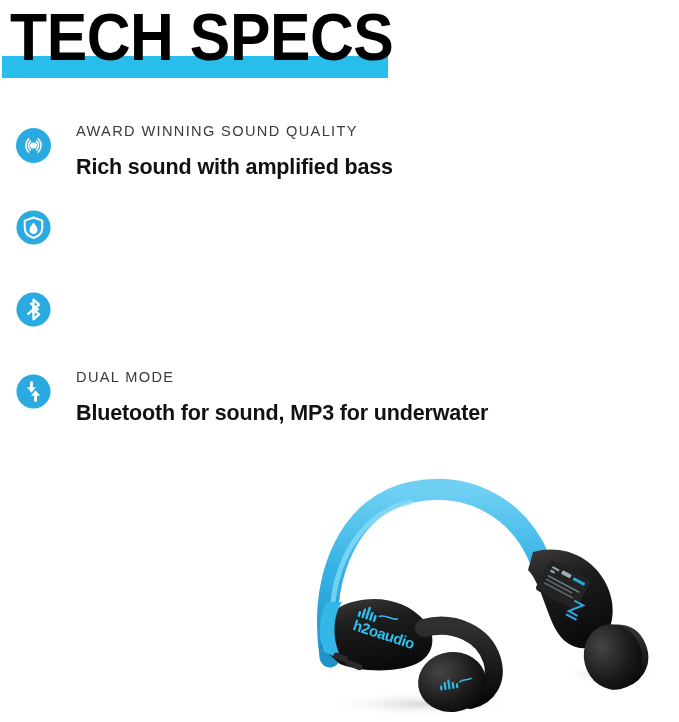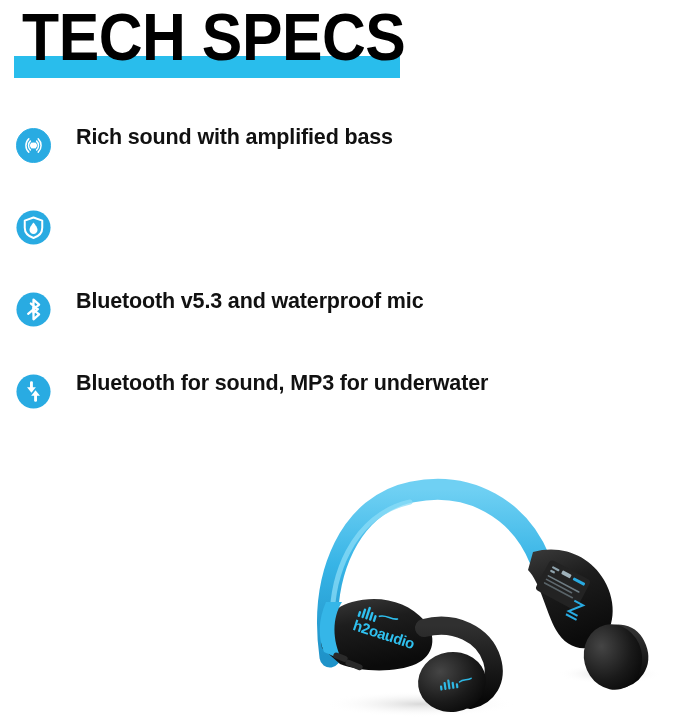--- a/index.html
+++ b/index.html
@@ -12,21 +12,21 @@
     height: 722px;
     position: relative;
     overflow: hidden;
     font-family: "Liberation Sans", sans-serif;
     -webkit-font-smoothing: antialiased;
   }
 
   
   .title-block {
     position: absolute;
-    left: 12px;
+    left: 0;
     top: 0;
     width: 625px;
     height: 96px;
   }
   .title-highlight {
     position: absolute;
     left: 2px;
     top: 56px;
     width: 386px;
     height: 22px;
@@ -79,21 +79,21 @@
   .feature-label {
     font-size: 14.6px;
     line-height: 19px;
     letter-spacing: 1.35px;
     color: #3a3a3a;
     font-weight: 400;
     text-transform: uppercase;
     white-space: nowrap;
   }
   .feature-headline {
-    margin-top: 2px;
+    margin-top: 13px;
     font-size: 21.5px;
     line-height: 27px;
     letter-spacing: -0.15px;
     color: #111111;
     font-weight: 700;
     white-space: nowrap;
   }
 
   
   .product {
@@ -135,20 +135,21 @@
           <path d="M16.4 15.0 A 7.0 7.0 0 0 0 16.4 25.0"></path>
           <path d="M23.6 15.0 A 7.0 7.0 0 0 1 23.6 25.0"></path>
           <path d="M18.1 17.5 A 3.6 3.6 0 0 0 18.1 22.5"></path>
           <path d="M21.9 17.5 A 3.6 3.6 0 0 1 21.9 22.5"></path>
         </g>
         <circle cx="20" cy="20" r="3.4" fill="#ffffff"></circle>
         <circle cx="20" cy="20" r="19.5" fill="none" stroke="#29abe2" stroke-width="1"></circle>
       </svg>
     </span>
     <div class="feature-text">
+      <div class="feature-label">AWARD WINNING SOUND QUALITY</div>
       <div class="feature-headline">Rich sound with amplified bass</div>
     </div>
   </div>
 
   <div class="feature-row">
     <span class="feature-icon">
       <svg viewBox="0 0 40 40">
         <circle cx="20" cy="20" r="19.5" fill="#29abe2"></circle>
         <path d="M20 8.5 L30 12.2 V20.3 C30 26.2 25.6 30.2 20 32 C14.4 30.2 10 26.2 10 20.3 V12.2 Z" fill="none" stroke="#ffffff" stroke-width="2.3" stroke-linejoin="round"></path>
         <path d="M20 14.2 C20 14.2 24.6 19.4 24.6 22.6 C24.6 25.3 22.5 27.4 20 27.4 C17.5 27.4 15.4 25.3 15.4 22.6 C15.4 19.4 20 14.2 20 14.2 Z" fill="#ffffff"></path>
@@ -160,37 +161,37 @@
 
   <div class="feature-row">
     <span class="feature-icon">
       <svg viewBox="0 0 40 40">
         <circle cx="20" cy="20" r="19.5" fill="#29abe2"></circle>
         <path d="M17.0 13.2 L25.0 19.6 L20.0 23.6 L20.0 8.8 L26.4 14.5 L13.9 24.9" fill="none" stroke="#ffffff" stroke-width="2.6" stroke-linecap="round" stroke-linejoin="round"></path>
         <path d="M20.0 16.4 L20.0 31.2 L26.4 25.5 L20.0 20.4" fill="none" stroke="#ffffff" stroke-width="2.6" stroke-linecap="round" stroke-linejoin="round"></path>
       </svg>
     </span>
     <div class="feature-text">
-      <div class="feature-headline">Bluetooth v5.3 and waterproof mic</div>
     </div>
   </div>
 
   <div class="feature-row">
     <span class="feature-icon">
       <svg viewBox="0 0 40 40">
         <circle cx="20" cy="20" r="19.5" fill="#29abe2"></circle>
         <g fill="#ffffff">
           <rect x="16.0" y="8.4" width="3.3" height="9.6" rx="1.4"></rect>
           <path d="M17.65 21.3 L12.6 15.1 L22.7 15.1 Z"></path>
           <rect x="20.7" y="22.0" width="3.3" height="9.6" rx="1.4"></rect>
           <path d="M22.35 18.7 L27.4 24.9 L17.3 24.9 Z"></path>
         </g>
       </svg>
     </span>
     <div class="feature-text">
+      <div class="feature-label">DUAL MODE</div>
       <div class="feature-headline">Bluetooth for sound, MP3 for underwater</div>
     </div>
   </div>
 
 </div>
 
 <div class="product">
   <svg viewBox="0 0 679 270">
     <defs>
       <linearGradient id="bandGrad" x1="0" y1="0" x2="0" y2="1">

